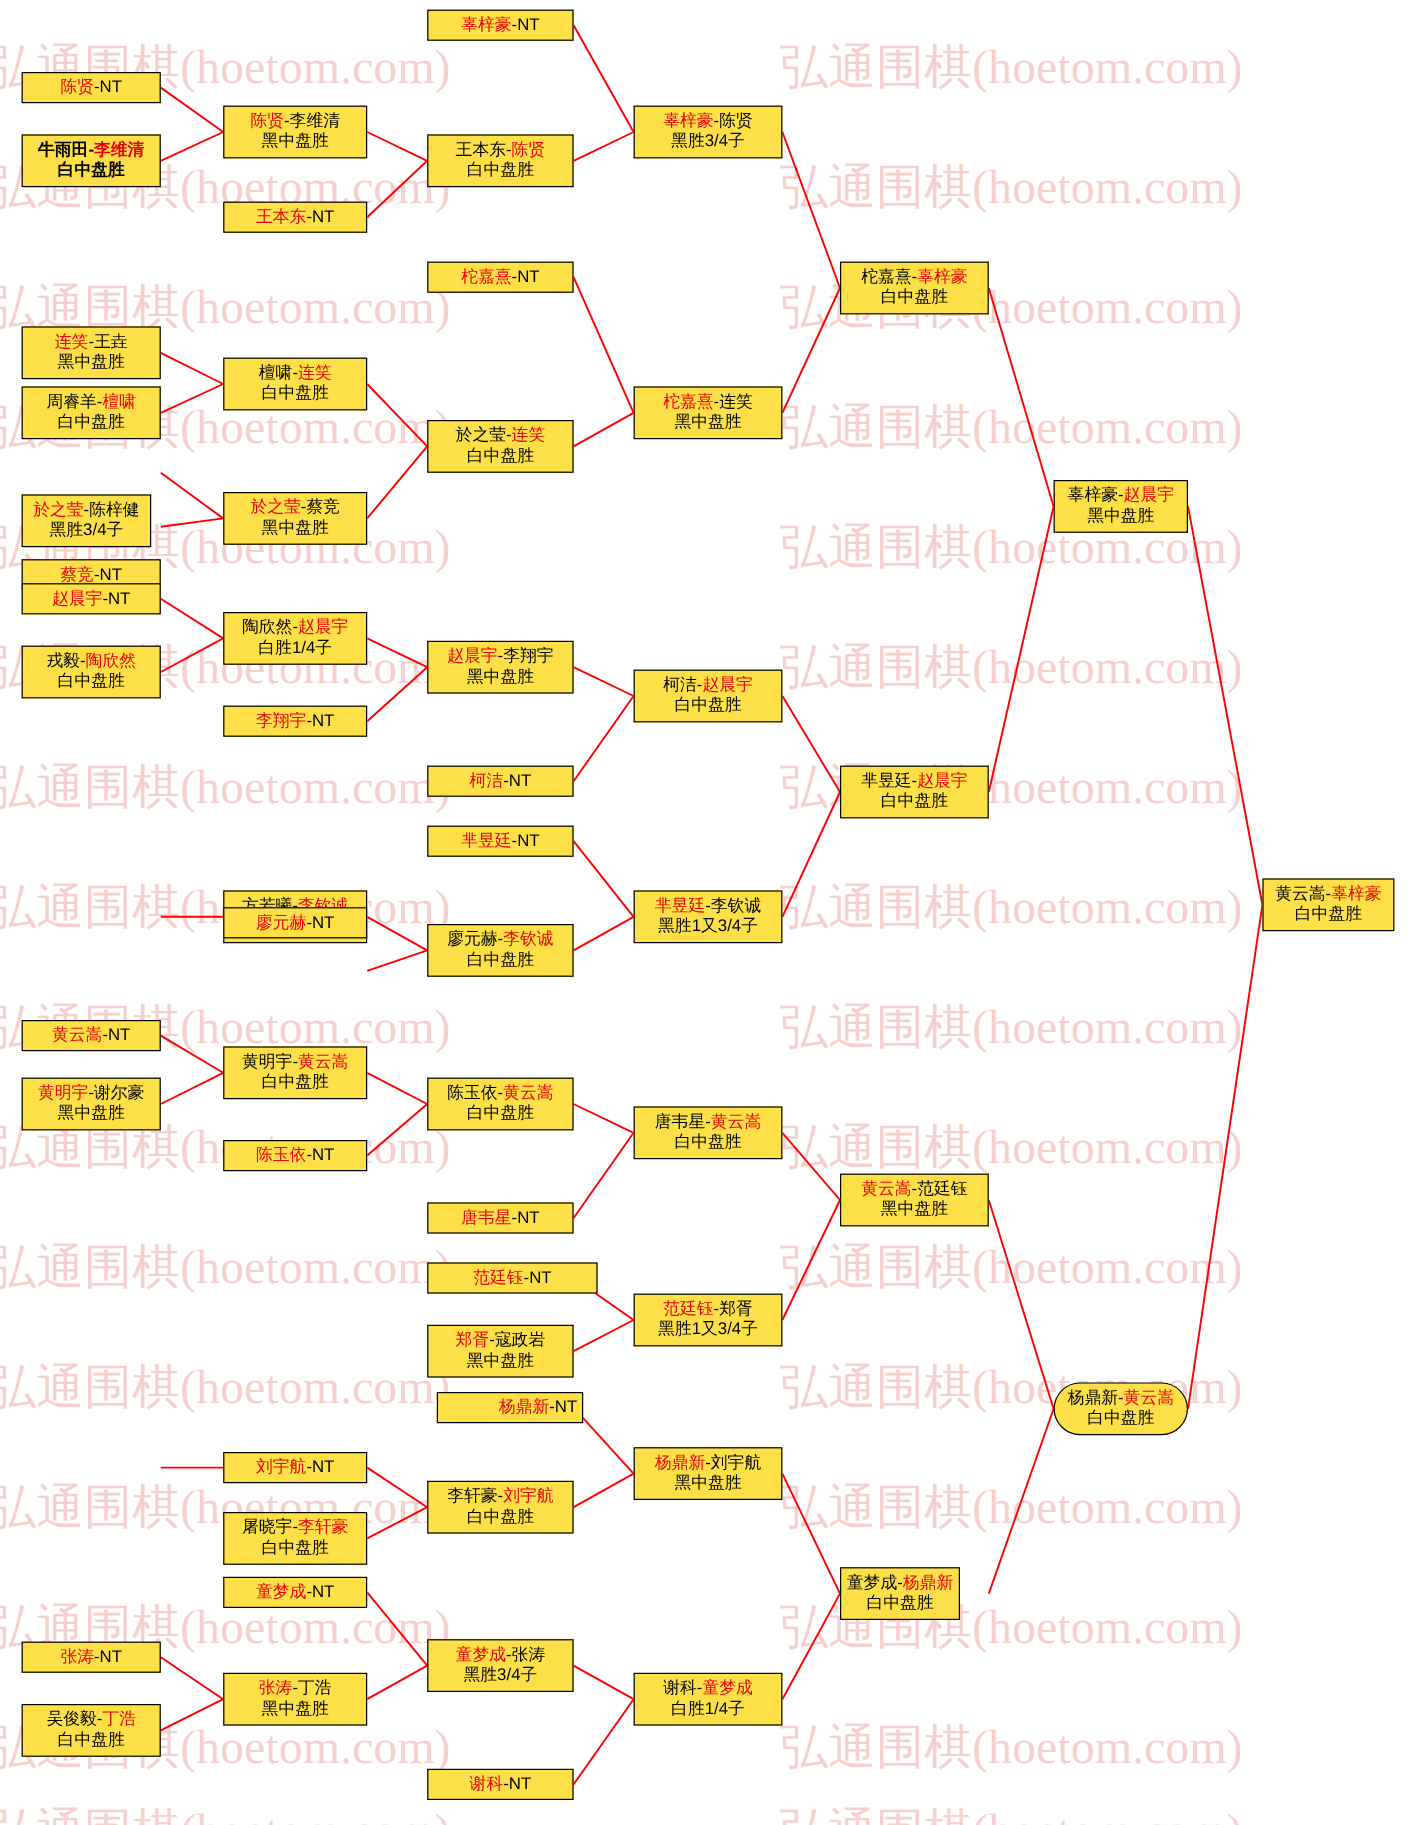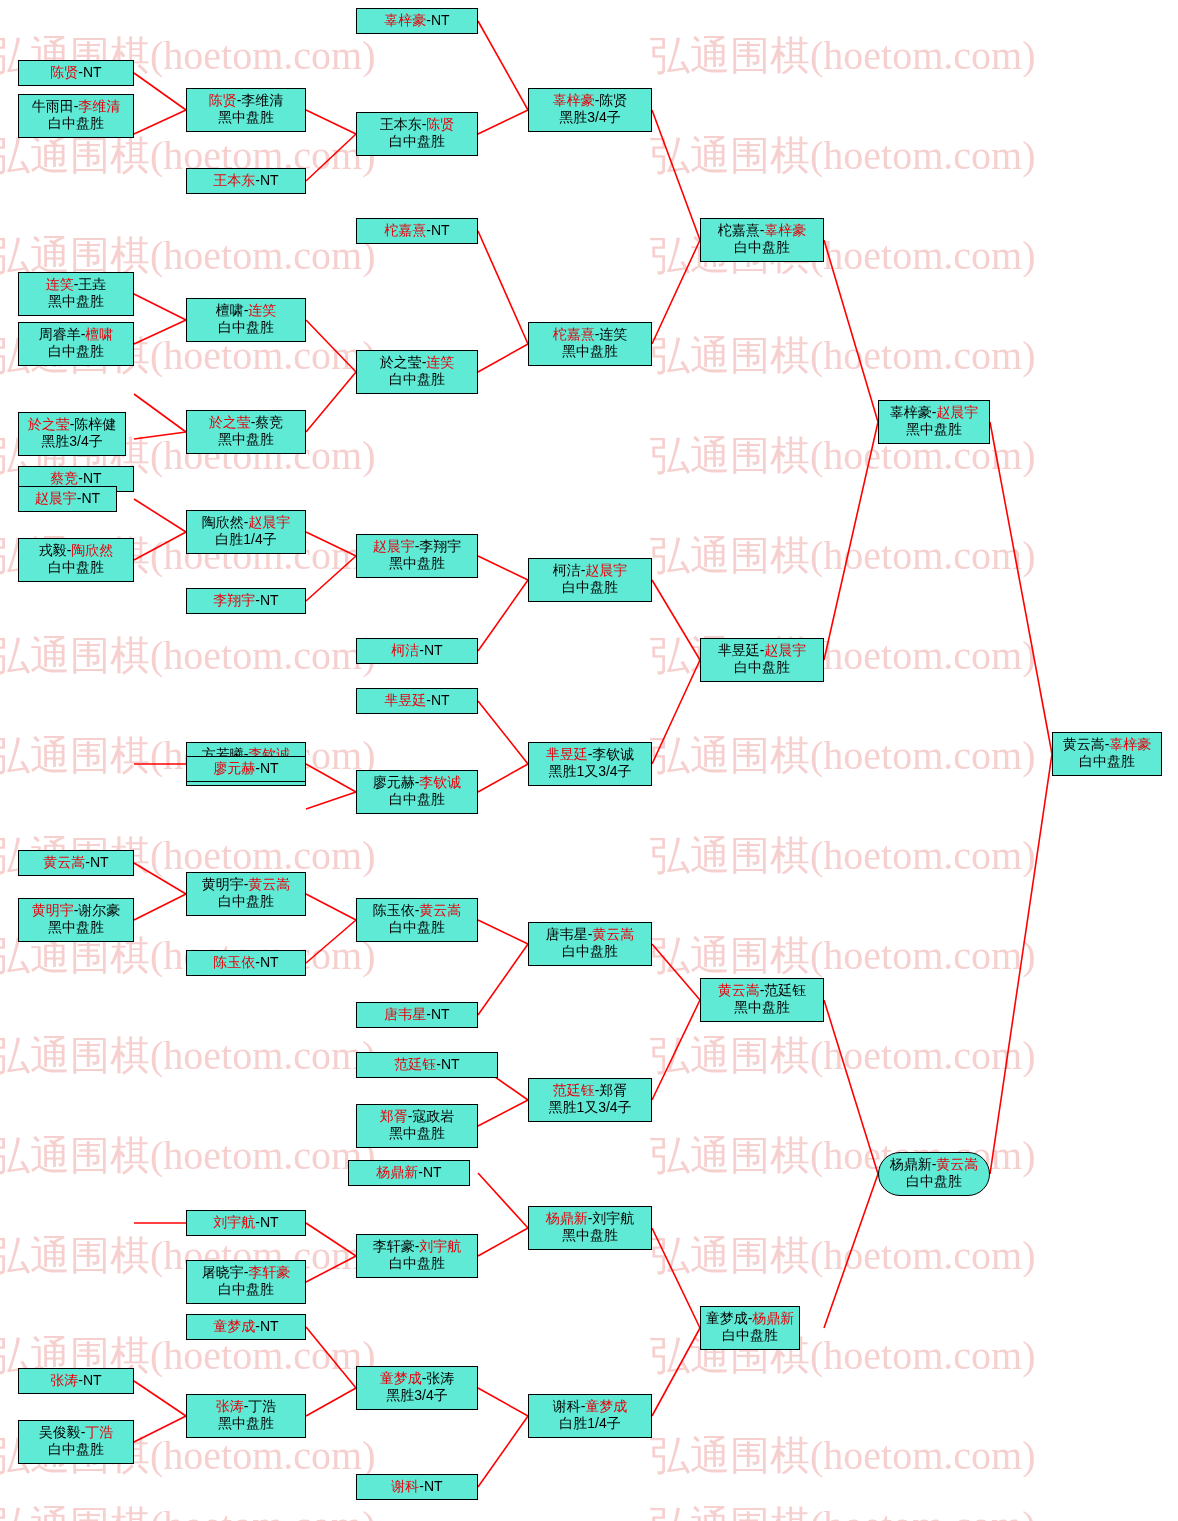--- a/index.html
+++ b/index.html
@@ -18,21 +18,21 @@
     opacity:.55;
     white-space:nowrap;
     pointer-events:none;
     user-select:none;
   }
   svg#lines{position:absolute;left:0;top:0;width:1178px;height:1521px;pointer-events:none;}
   .node{
     position:absolute;
     box-sizing:border-box;
     border:1px solid #000;
-    background:#5eead4;
+    background:#fde047;
     text-align:center;
     font-size:14px;
     line-height:17px;
     padding:3px 4px;
     color:#000;
     white-space:nowrap;
     font-family:"Liberation Sans","DejaVu Sans",sans-serif;
   }
   .node .l1,.node .l2{display:block;}
   .r{color:#e8000b;}
@@ -133,21 +133,21 @@
       <line x1="478" y1="1388" x2="528" y2="1416" stroke="#ff0000" stroke-width="1.6"></line>
       <line x1="478" y1="1487" x2="528" y2="1416" stroke="#ff0000" stroke-width="1.6"></line>
       <line x1="652" y1="1416" x2="700" y2="1328" stroke="#ff0000" stroke-width="1.6"></line>
       <line x1="824" y1="1328" x2="878" y2="1174" stroke="#ff0000" stroke-width="1.6"></line>
       <line x1="990" y1="1174" x2="1052" y2="754" stroke="#ff0000" stroke-width="1.6"></line>
     </svg>
   <div id="nodes">
       <div class="node" style="left: 18px; top: 60px; width: 116px; min-height: 26px; border-color: rgb(0, 0, 0);">
         <span class="l1"><span class="r">陈贤</span><span class="k">-NT</span></span>
       </div>
-      <div class="node" style="left: 18px; top: 94px; width: 116px; min-height: 44px; border-color: rgb(0, 0, 0);">
+      <div class="node" style="left: 18px; top: 112px; width: 116px; min-height: 44px; border-color: rgb(0, 0, 0); font-weight: bold;">
         <span class="l1"><span class="k">牛雨田-</span><span class="r">李维清</span></span>
         <span class="l2"><span class="k">白中盘胜</span></span>
       </div>
       <div class="node" style="left: 186px; top: 88px; width: 120px; min-height: 44px; border-color: rgb(0, 0, 0);">
         <span class="l1"><span class="r">陈贤</span><span class="k">-李维清</span></span>
         <span class="l2"><span class="k">黑中盘胜</span></span>
       </div>
       <div class="node" style="left: 186px; top: 168px; width: 120px; min-height: 26px; border-color: rgb(0, 0, 0);">
         <span class="l1"><span class="r">王本东</span><span class="k">-NT</span></span>
       </div>
@@ -193,21 +193,21 @@
         <span class="l2"><span class="k">白中盘胜</span></span>
       </div>
       <div class="node" style="left: 528px; top: 322px; width: 124px; min-height: 44px; border-color: rgb(0, 0, 0);">
         <span class="l1"><span class="r">柁嘉熹</span><span class="k">-连笑</span></span>
         <span class="l2"><span class="k">黑中盘胜</span></span>
       </div>
       <div class="node" style="left: 700px; top: 218px; width: 124px; min-height: 44px; border-color: rgb(0, 0, 0);">
         <span class="l1"><span class="k">柁嘉熹-</span><span class="r">辜梓豪</span></span>
         <span class="l2"><span class="k">白中盘胜</span></span>
       </div>
-      <div class="node" style="left: 18px; top: 486px; width: 99px; min-height: 26px; border-color: rgb(0, 0, 0);">
+      <div class="node" style="left: 18px; top: 486px; width: 116px; min-height: 26px; border-color: rgb(0, 0, 0);">
         <span class="l1"><span class="r">赵晨宇</span><span class="k">-NT</span></span>
       </div>
       <div class="node" style="left: 18px; top: 538px; width: 116px; min-height: 44px; border-color: rgb(0, 0, 0);">
         <span class="l1"><span class="k">戎毅-</span><span class="r">陶欣然</span></span>
         <span class="l2"><span class="k">白中盘胜</span></span>
       </div>
       <div class="node" style="left: 186px; top: 510px; width: 120px; min-height: 44px; border-color: rgb(0, 0, 0);">
         <span class="l1"><span class="k">陶欣然-</span><span class="r">赵晨宇</span></span>
         <span class="l2"><span class="k">白胜1/4子</span></span>
       </div>
@@ -284,21 +284,21 @@
         <span class="l2"><span class="k">黑中盘胜</span></span>
       </div>
       <div class="node" style="left: 528px; top: 1078px; width: 124px; min-height: 44px; border-color: rgb(0, 0, 0);">
         <span class="l1"><span class="r">范廷钰</span><span class="k">-郑胥</span></span>
         <span class="l2"><span class="k">黑胜1又3/4子</span></span>
       </div>
       <div class="node" style="left: 700px; top: 978px; width: 124px; min-height: 44px; border-color: rgb(0, 0, 0);">
         <span class="l1"><span class="r">黄云嵩</span><span class="k">-范廷钰</span></span>
         <span class="l2"><span class="k">黑中盘胜</span></span>
       </div>
-      <div class="node" style="left: 348px; top: 1160px; width: 122px; min-height: 26px; border-color: rgb(0, 0, 0);">
+      <div class="node" style="left: 364px; top: 1160px; width: 122px; min-height: 26px; border-color: rgb(0, 0, 0); text-align: right;">
         <span class="l1"><span class="r">杨鼎新</span><span class="k">-NT</span></span>
       </div>
       <div class="node" style="left: 186px; top: 1210px; width: 120px; min-height: 26px; border-color: rgb(0, 0, 0);">
         <span class="l1"><span class="r">刘宇航</span><span class="k">-NT</span></span>
       </div>
       <div class="node" style="left: 186px; top: 1260px; width: 120px; min-height: 44px; border-color: rgb(0, 0, 0);">
         <span class="l1"><span class="k">屠晓宇-</span><span class="r">李轩豪</span></span>
         <span class="l2"><span class="k">白中盘胜</span></span>
       </div>
       <div class="node" style="left: 356px; top: 1234px; width: 122px; min-height: 44px; border-color: rgb(0, 0, 0);">

